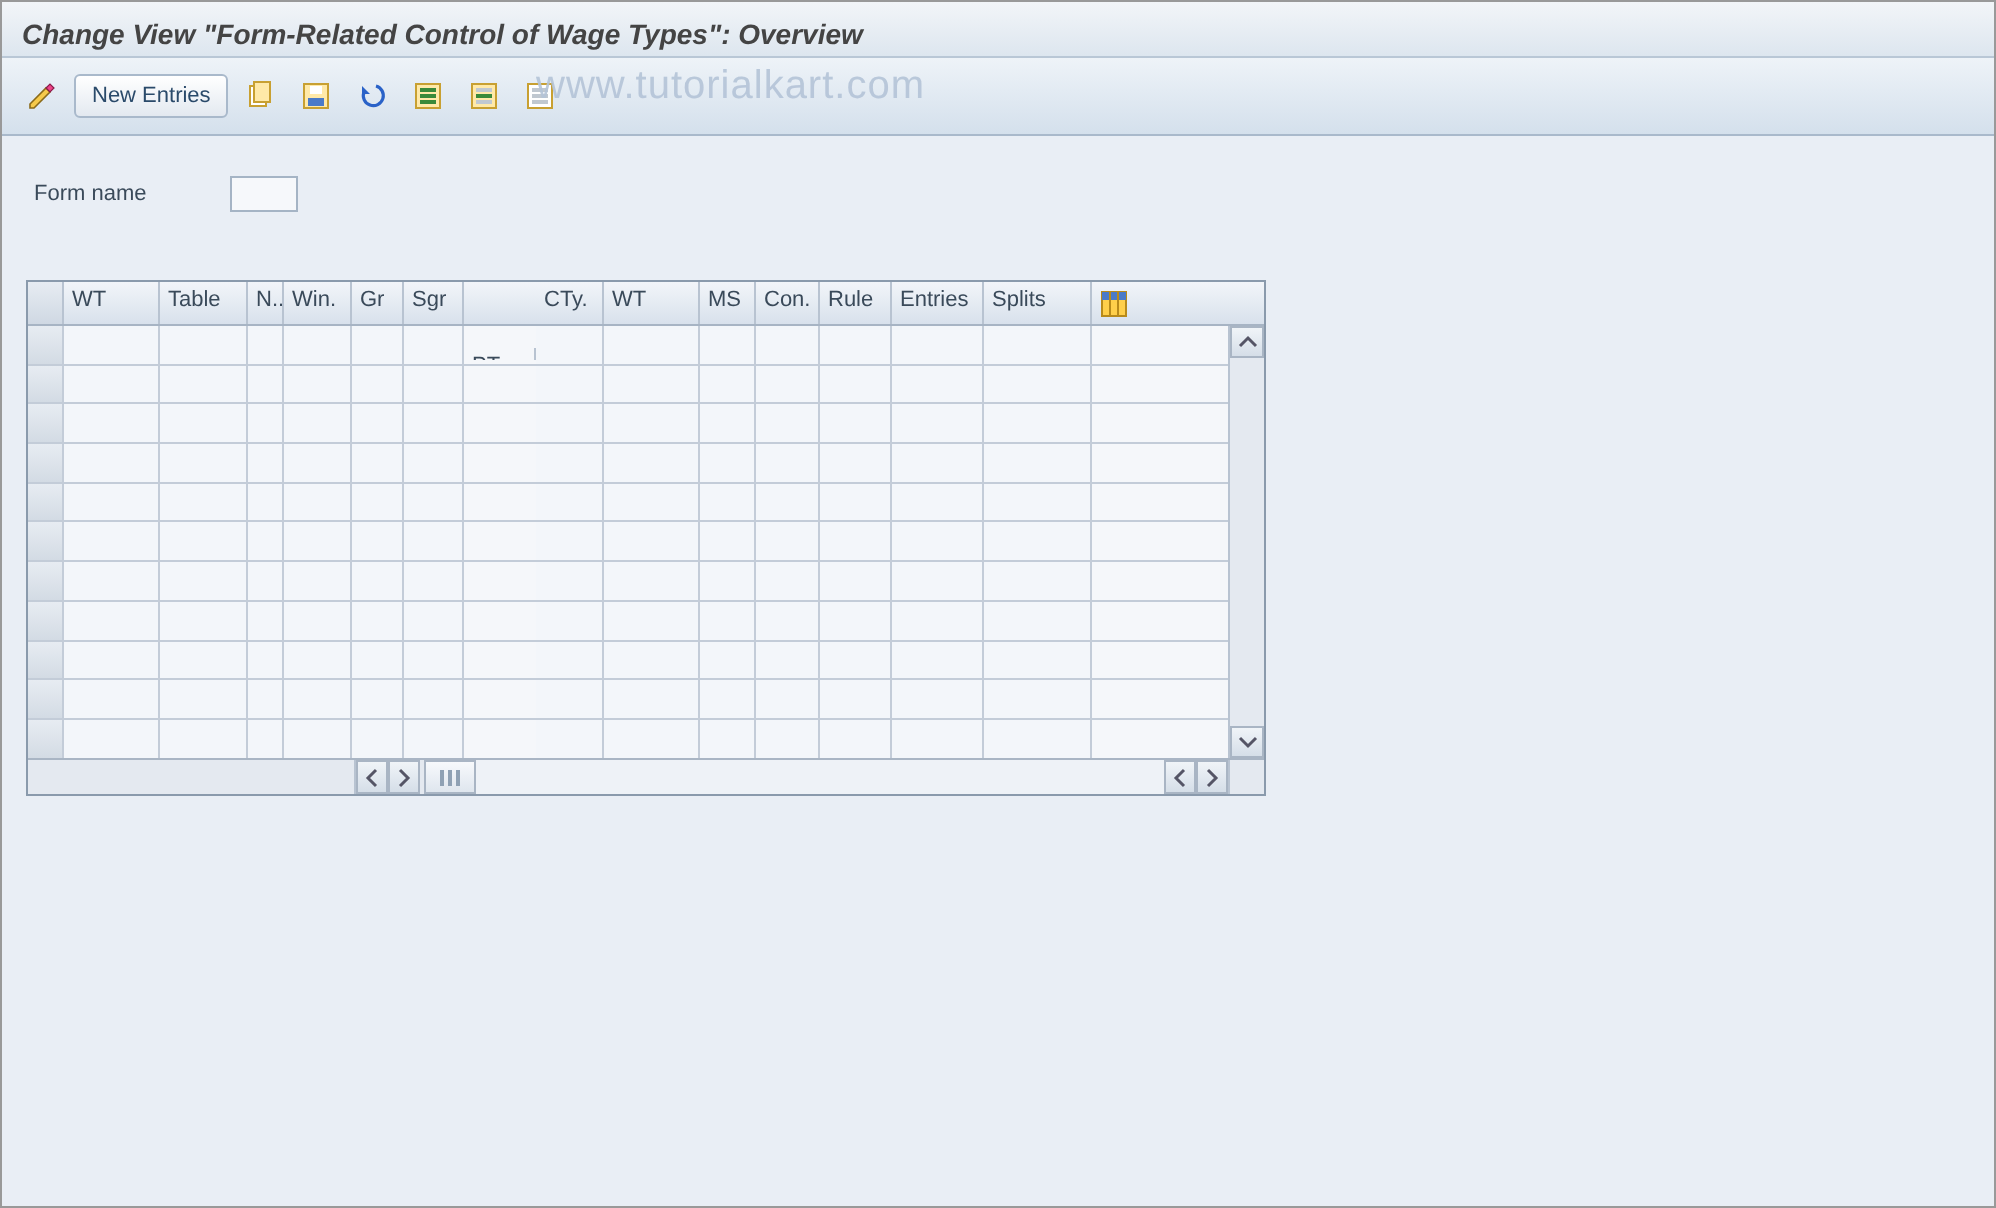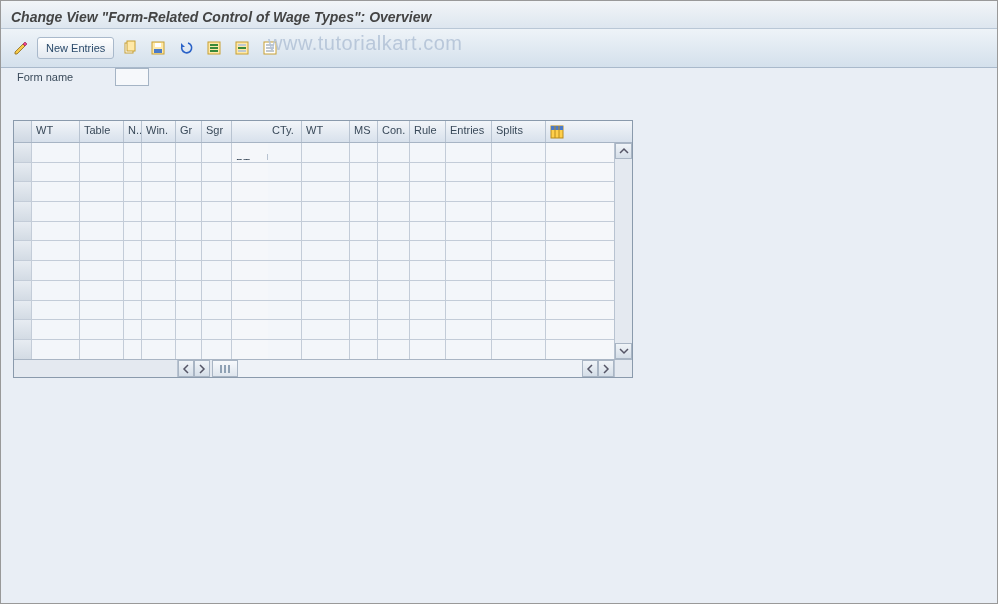--- a/index.html
+++ b/index.html
@@ -312,21 +312,21 @@
       <rect x="4" y="7" width="8" height="2" fill="#c0c8d0"></rect>
       <rect x="4" y="10" width="8" height="2" fill="#c0c8d0"></rect>
     </svg>
   </div>
 
   <div class="watermark">www.tutorialkart.com</div>
 </div>
 
 <div class="content">
 
-  <div class="form-area" style="background:transparent;border:none;padding:0 4px 0 4px;">
+  <div class="form-area" style="background:transparent;border:none;padding:20px 4px 0 4px;">
     <span class="form-label">Form name</span>
     <input class="form-input" value="" style="">
   </div>
 
   <div class="grid-shell">
 
     <div class="grid-head">
       <div class="hcell selector c-sel"></div>
       <div class="hcell c-wt1">WT</div>
       <div class="hcell c-tbl">Table</div>

